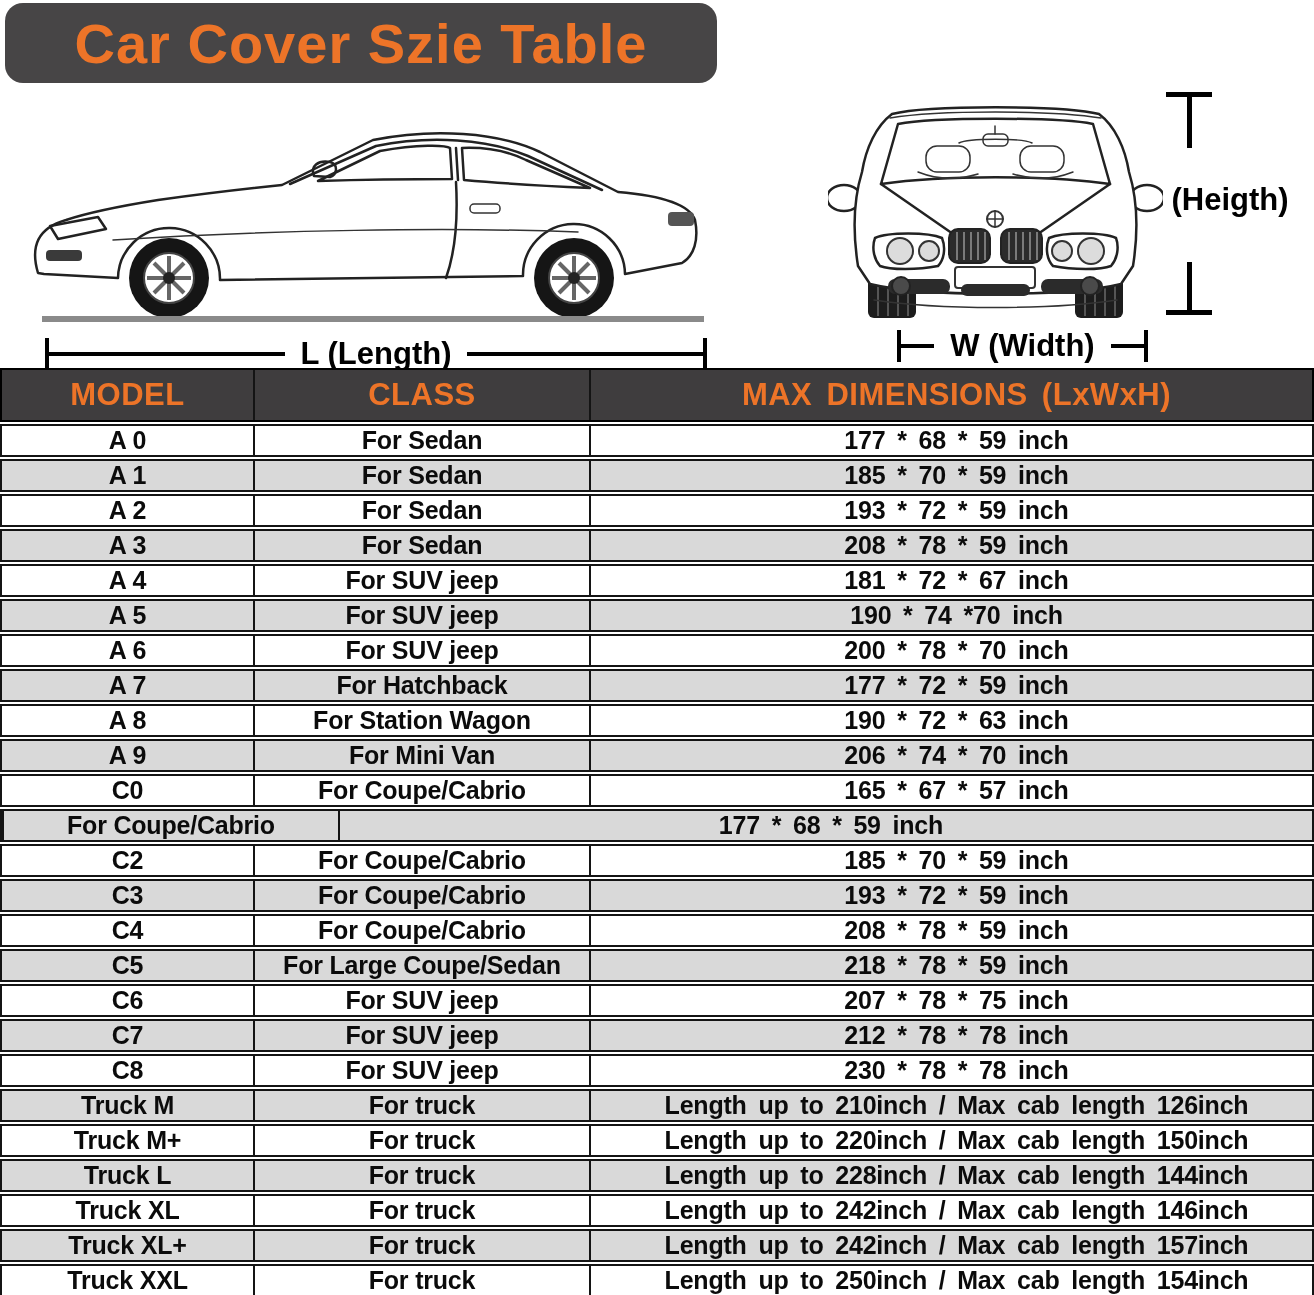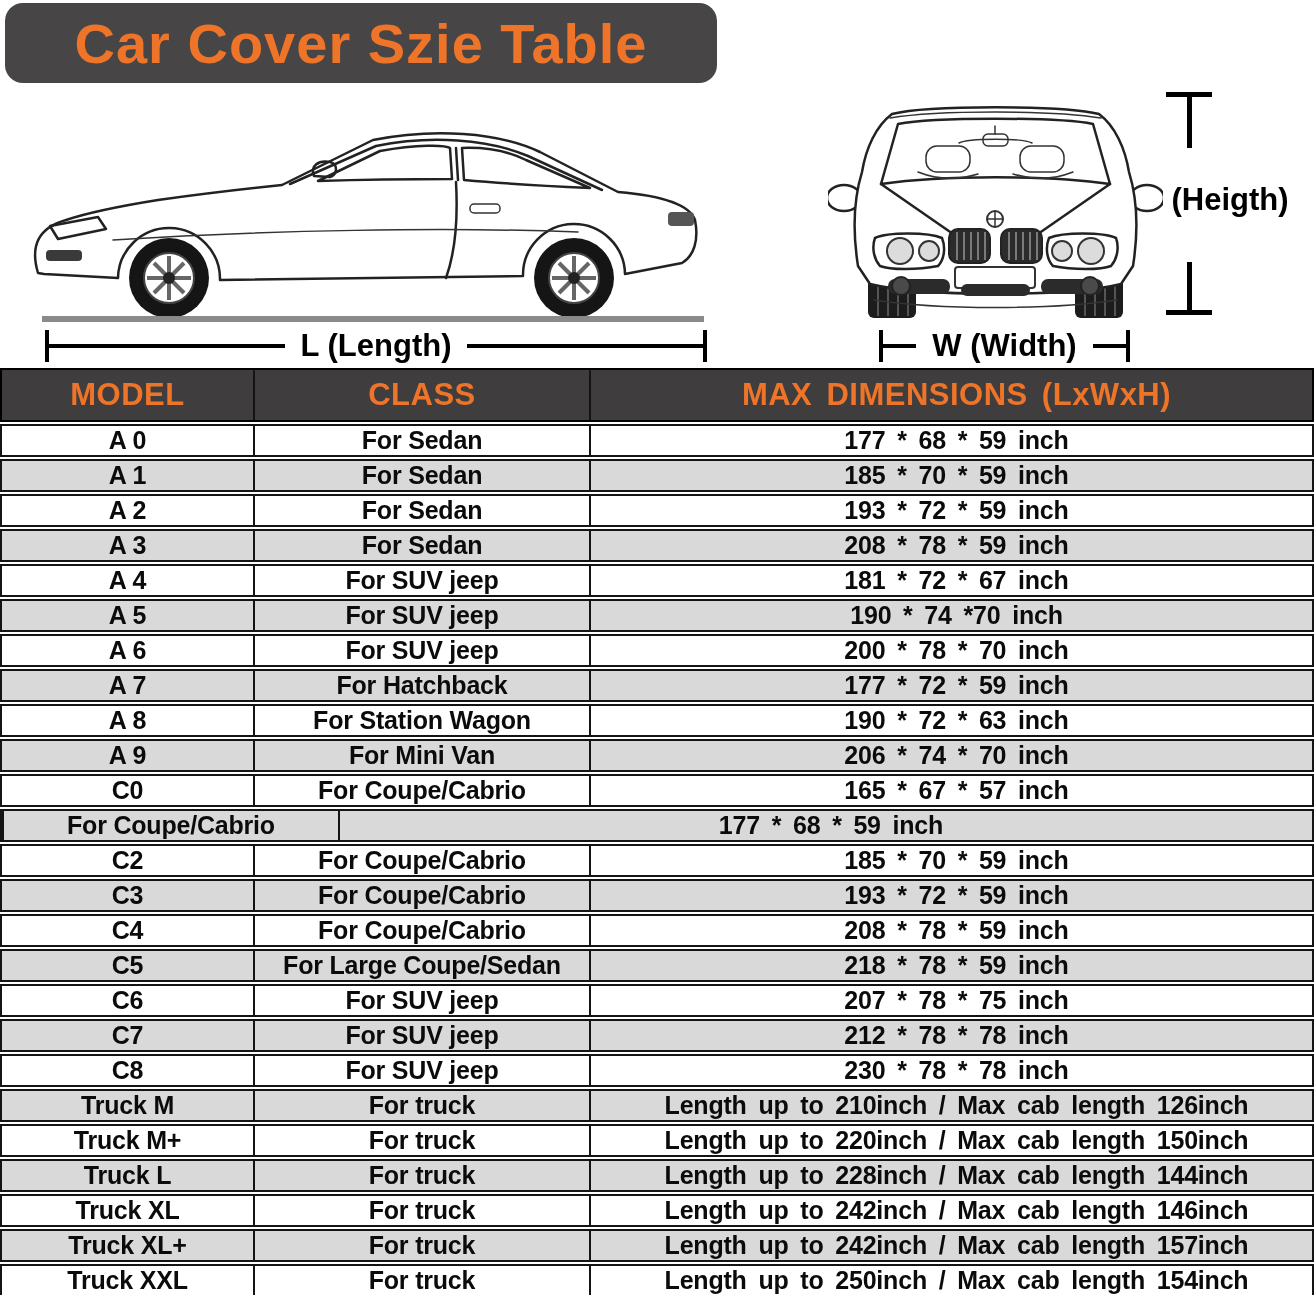--- a/index.html
+++ b/index.html
@@ -35,22 +35,22 @@
   .dim-line {
     position: absolute; display: flex; align-items: center;
     height: 34px;
   }
   .dim-tick { width: 4px; height: 32px; background: #000; flex: 0 0 auto; }
   .dim-bar { height: 4px; background: #000; flex: 1 1 auto; }
   .dim-label {
     flex: 0 0 auto; padding: 0 16px;
     font-size: 31px; font-weight: 600; color: #000; white-space: nowrap;
   }
-  .dim-length { left: 45px; top: 329px; width: 662px; }
-  .dim-width  { left: 850px; top: 329px; width: 280px; padding-left: 29px; }
+  .dim-length { left: 45px; top: 337px; width: 662px; }
+  .dim-width  { left: 868px; top: 329px; width: 280px; padding-left: 29px; }
 
   .hmark { position: absolute; background: #000; }
   .hmark-top-cap    { left: 1166px; top: 92px;  width: 46px; height: 5px; }
   .hmark-top-stem   { left: 1187px; top: 92px;  width: 5px;  height: 56px; }
   .hmark-bot-stem   { left: 1187px; top: 262px; width: 5px;  height: 52px; }
   .hmark-bot-cap    { left: 1166px; top: 310px; width: 46px; height: 5px; }
   .height-label {
     position: absolute; left: 1150px; top: 182px; width: 160px;
     text-align: center; font-size: 31px; font-weight: 600; color: #000;
     white-space: nowrap;

